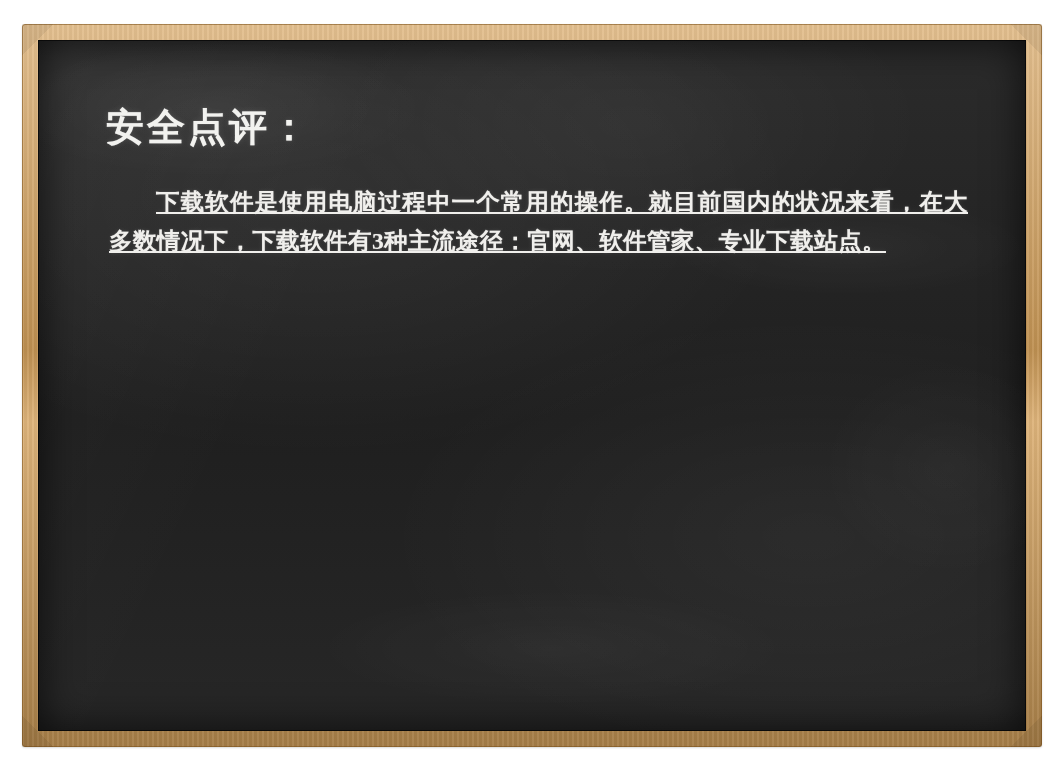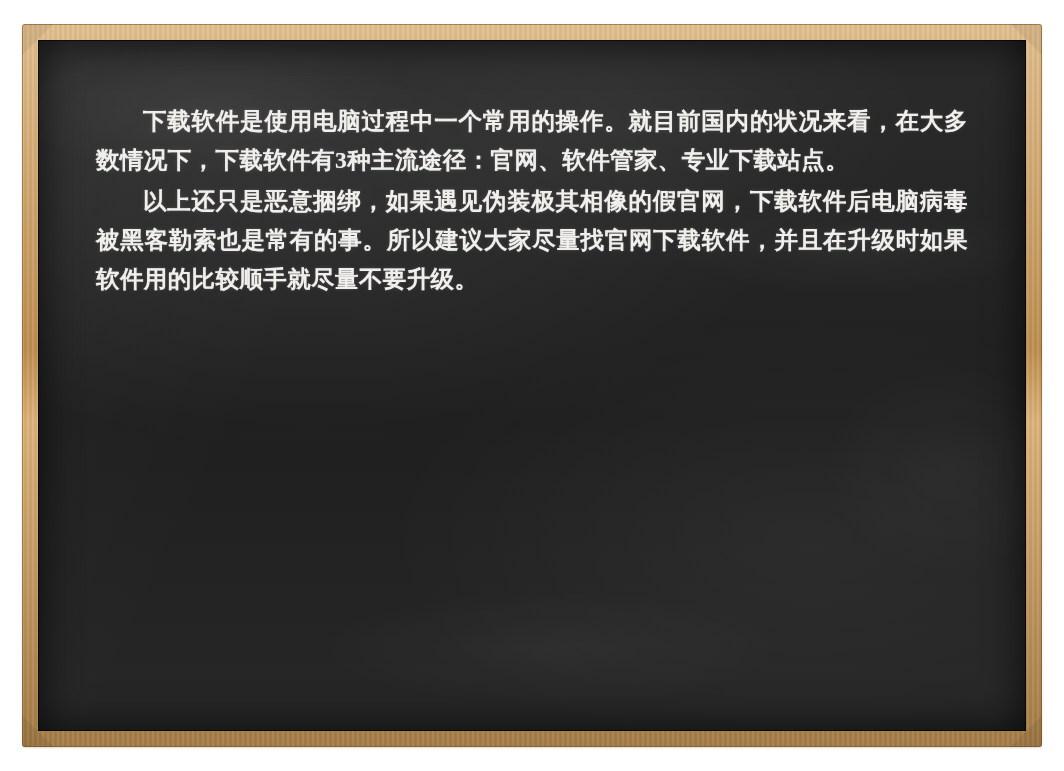--- a/index.html
+++ b/index.html
@@ -107,37 +107,38 @@
       0 0 1px rgba(255,255,255,0.55),
       0 0 6px rgba(255,255,255,0.12);
   }
 
   .chalk-body p {
     color: #f0efec;
     font-family: "Liberation Serif", "DejaVu Serif", serif;
     font-weight: bold;
     font-size: 23.5px;
     line-height: 1.66;
-    margin: 0 0 2px 0;
+    margin: 0 0 2px 13px;
     text-indent: 2em;
     letter-spacing: 0.4px;
     text-align: justify;
     text-justify: inter-ideograph;
     text-shadow:
       0 0 1px rgba(255,255,255,0.45),
       0 0 5px rgba(255,255,255,0.10);
+    text-decoration: underline;
   }
 </style>
 </head>
 <body>
 
 <div class="page">
   <div class="frame">
     <div class="board">
       <div class="content">
+        <h1 class="chalk-title">安全点评：</h1>
         <div class="chalk-body">
           <p>下载软件是使用电脑过程中一个常用的操作。就目前国内的状况来看，在大多数情况下，下载软件有3种主流途径：官网、软件管家、专业下载站点。</p>
-          <p>以上还只是恶意捆绑，如果遇见伪装极其相像的假官网，下载软件后电脑病毒被黑客勒索也是常有的事。所以建议大家尽量找官网下载软件，并且在升级时如果软件用的比较顺手就尽量不要升级。</p>
         </div>
       </div>
     </div>
   </div>
 </div>
 
 </body></html>

